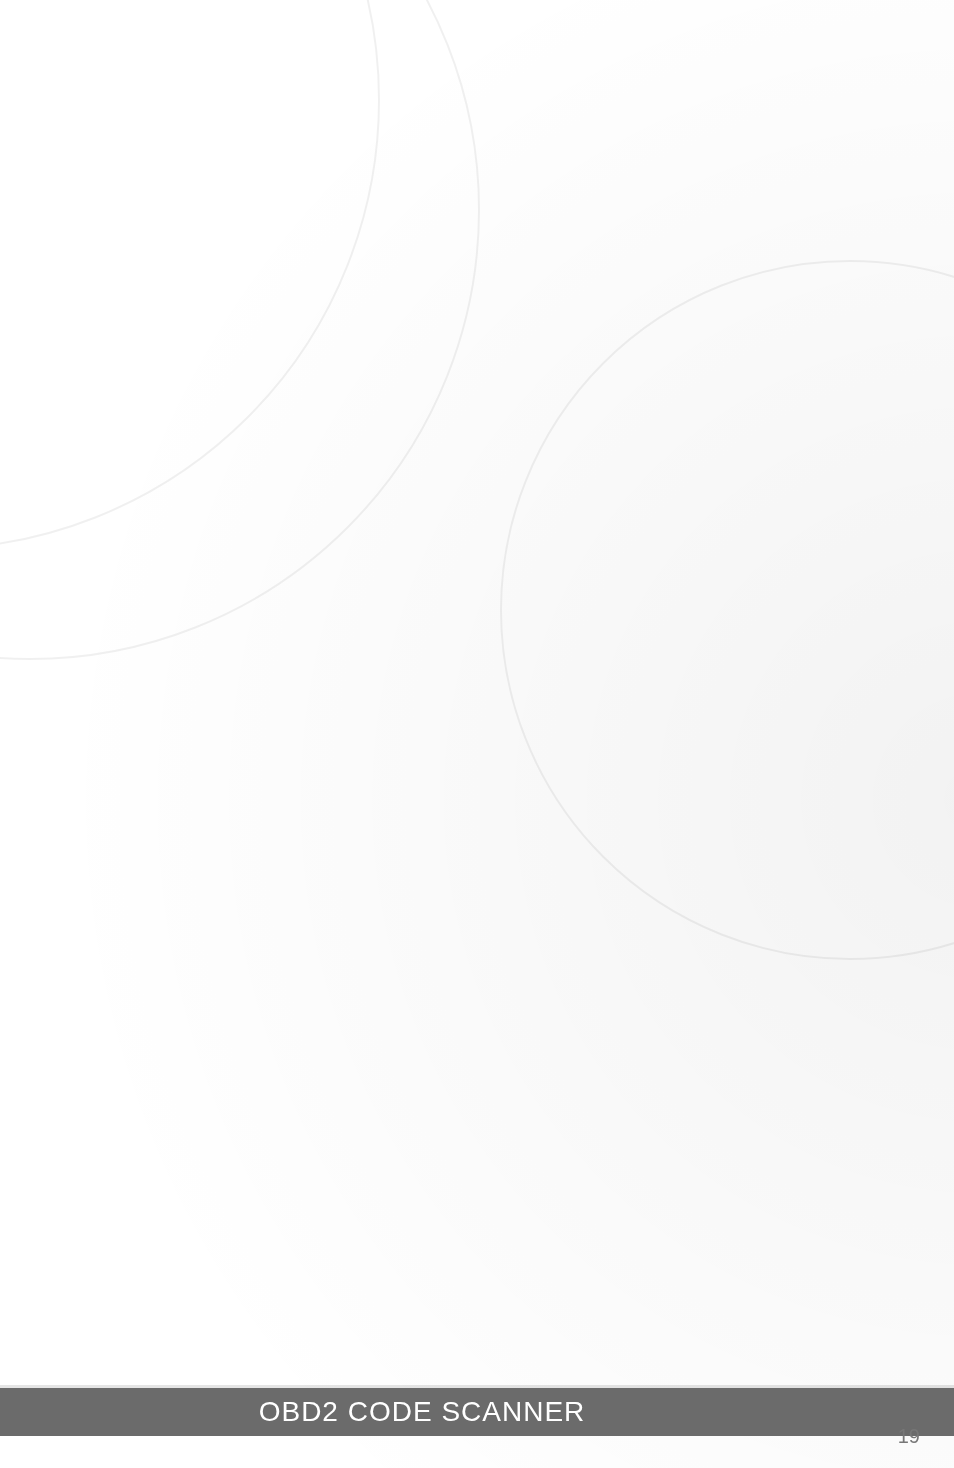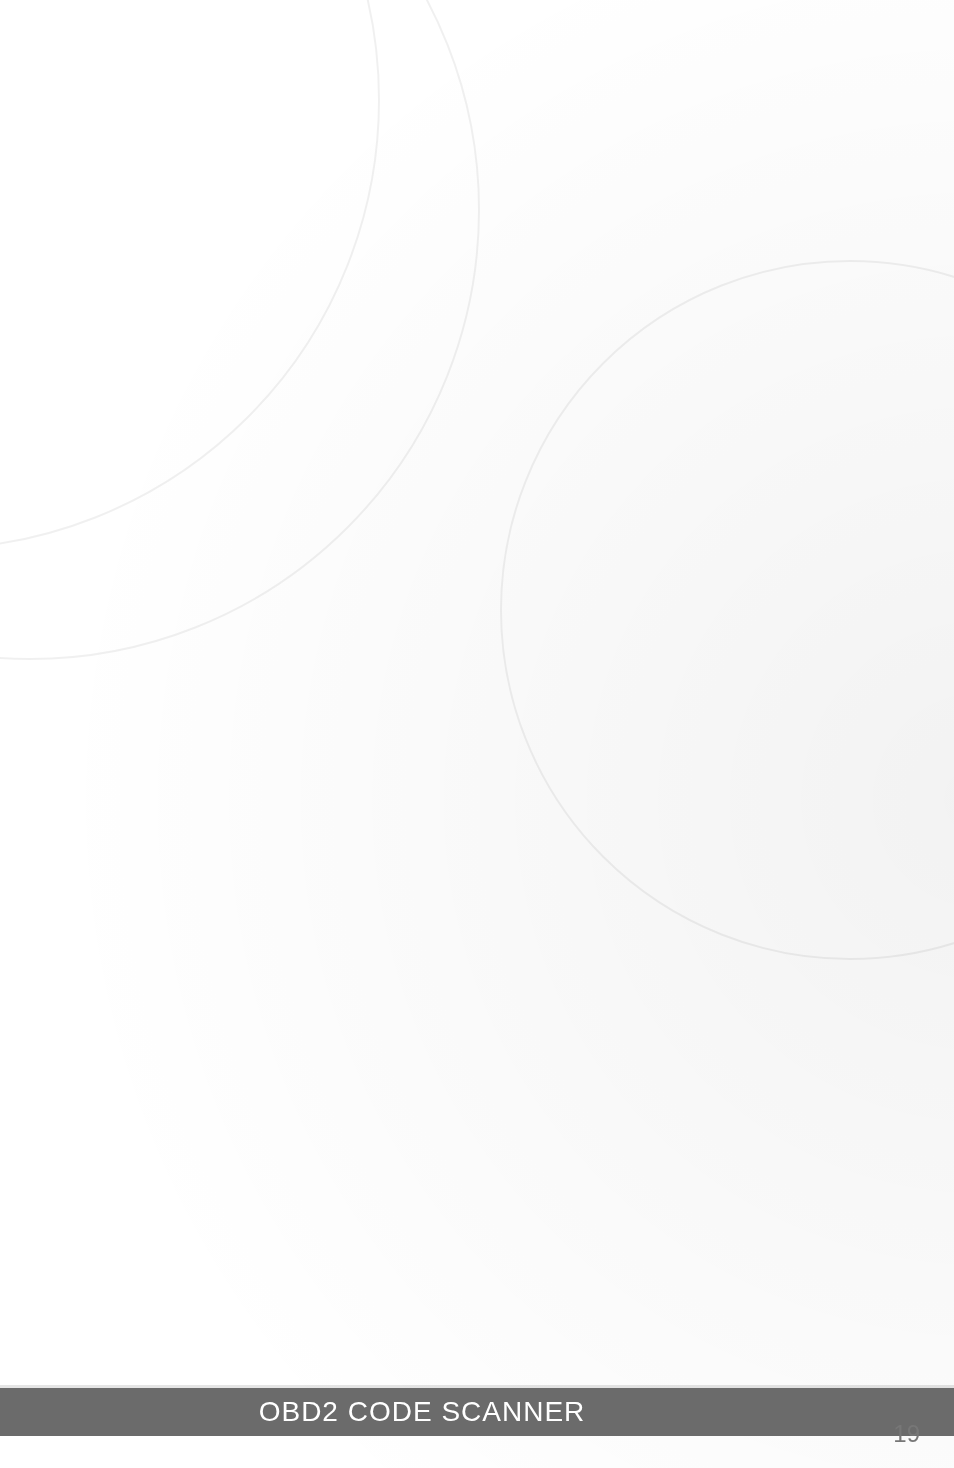--- a/index.html
+++ b/index.html
@@ -39,21 +39,21 @@
     justify-content: center;
     padding-right: 110px;
     box-shadow: 0 -3px 0 rgba(0,0,0,0.1);
   }
   .footer-title { color: #fff; font-size: 28px; letter-spacing: 1px; }
   .page-num {
     position: absolute;
     right: 34px;
     bottom: 20px;
     color: #777;
-    font-size: 24px;
+    font-size: 20px;
   }
 </style>
 </head>
 <body>
 
 <div class="bg-curve bg-c1"></div>
 <div class="bg-curve bg-c2"></div>
 <div class="bg-c3"></div>
 <div class="bg-curve bg-c4"></div>
 

